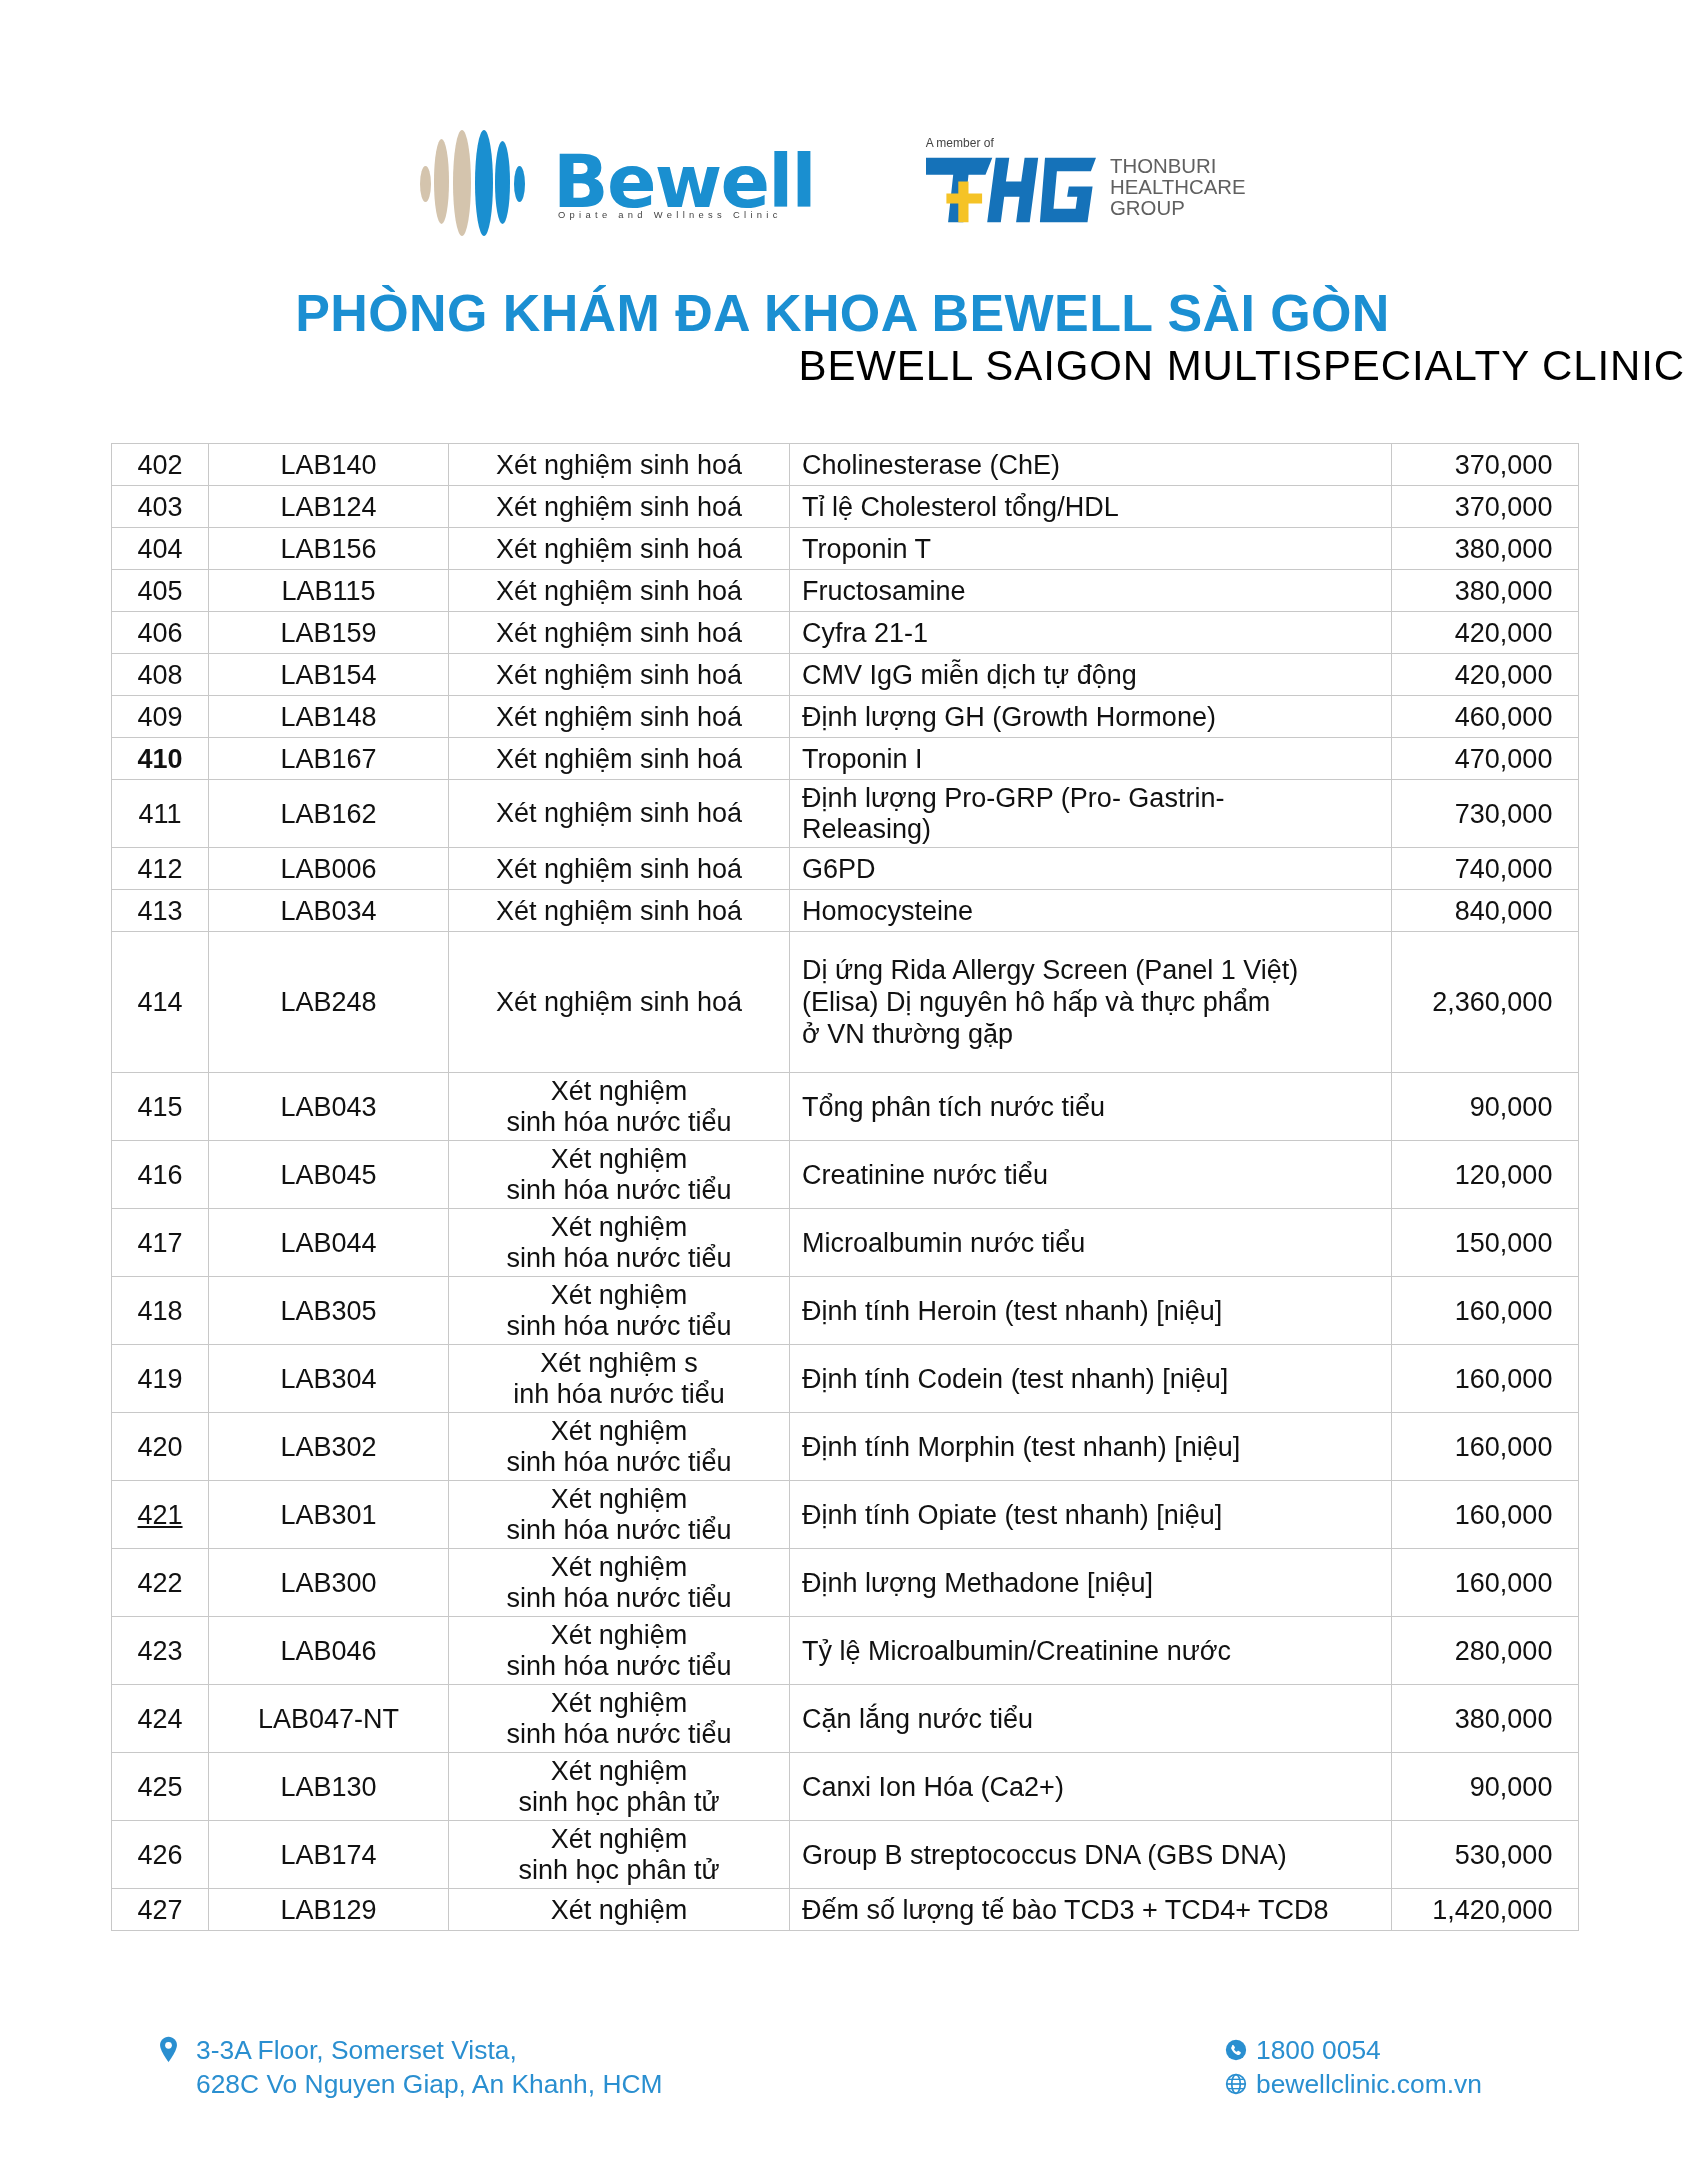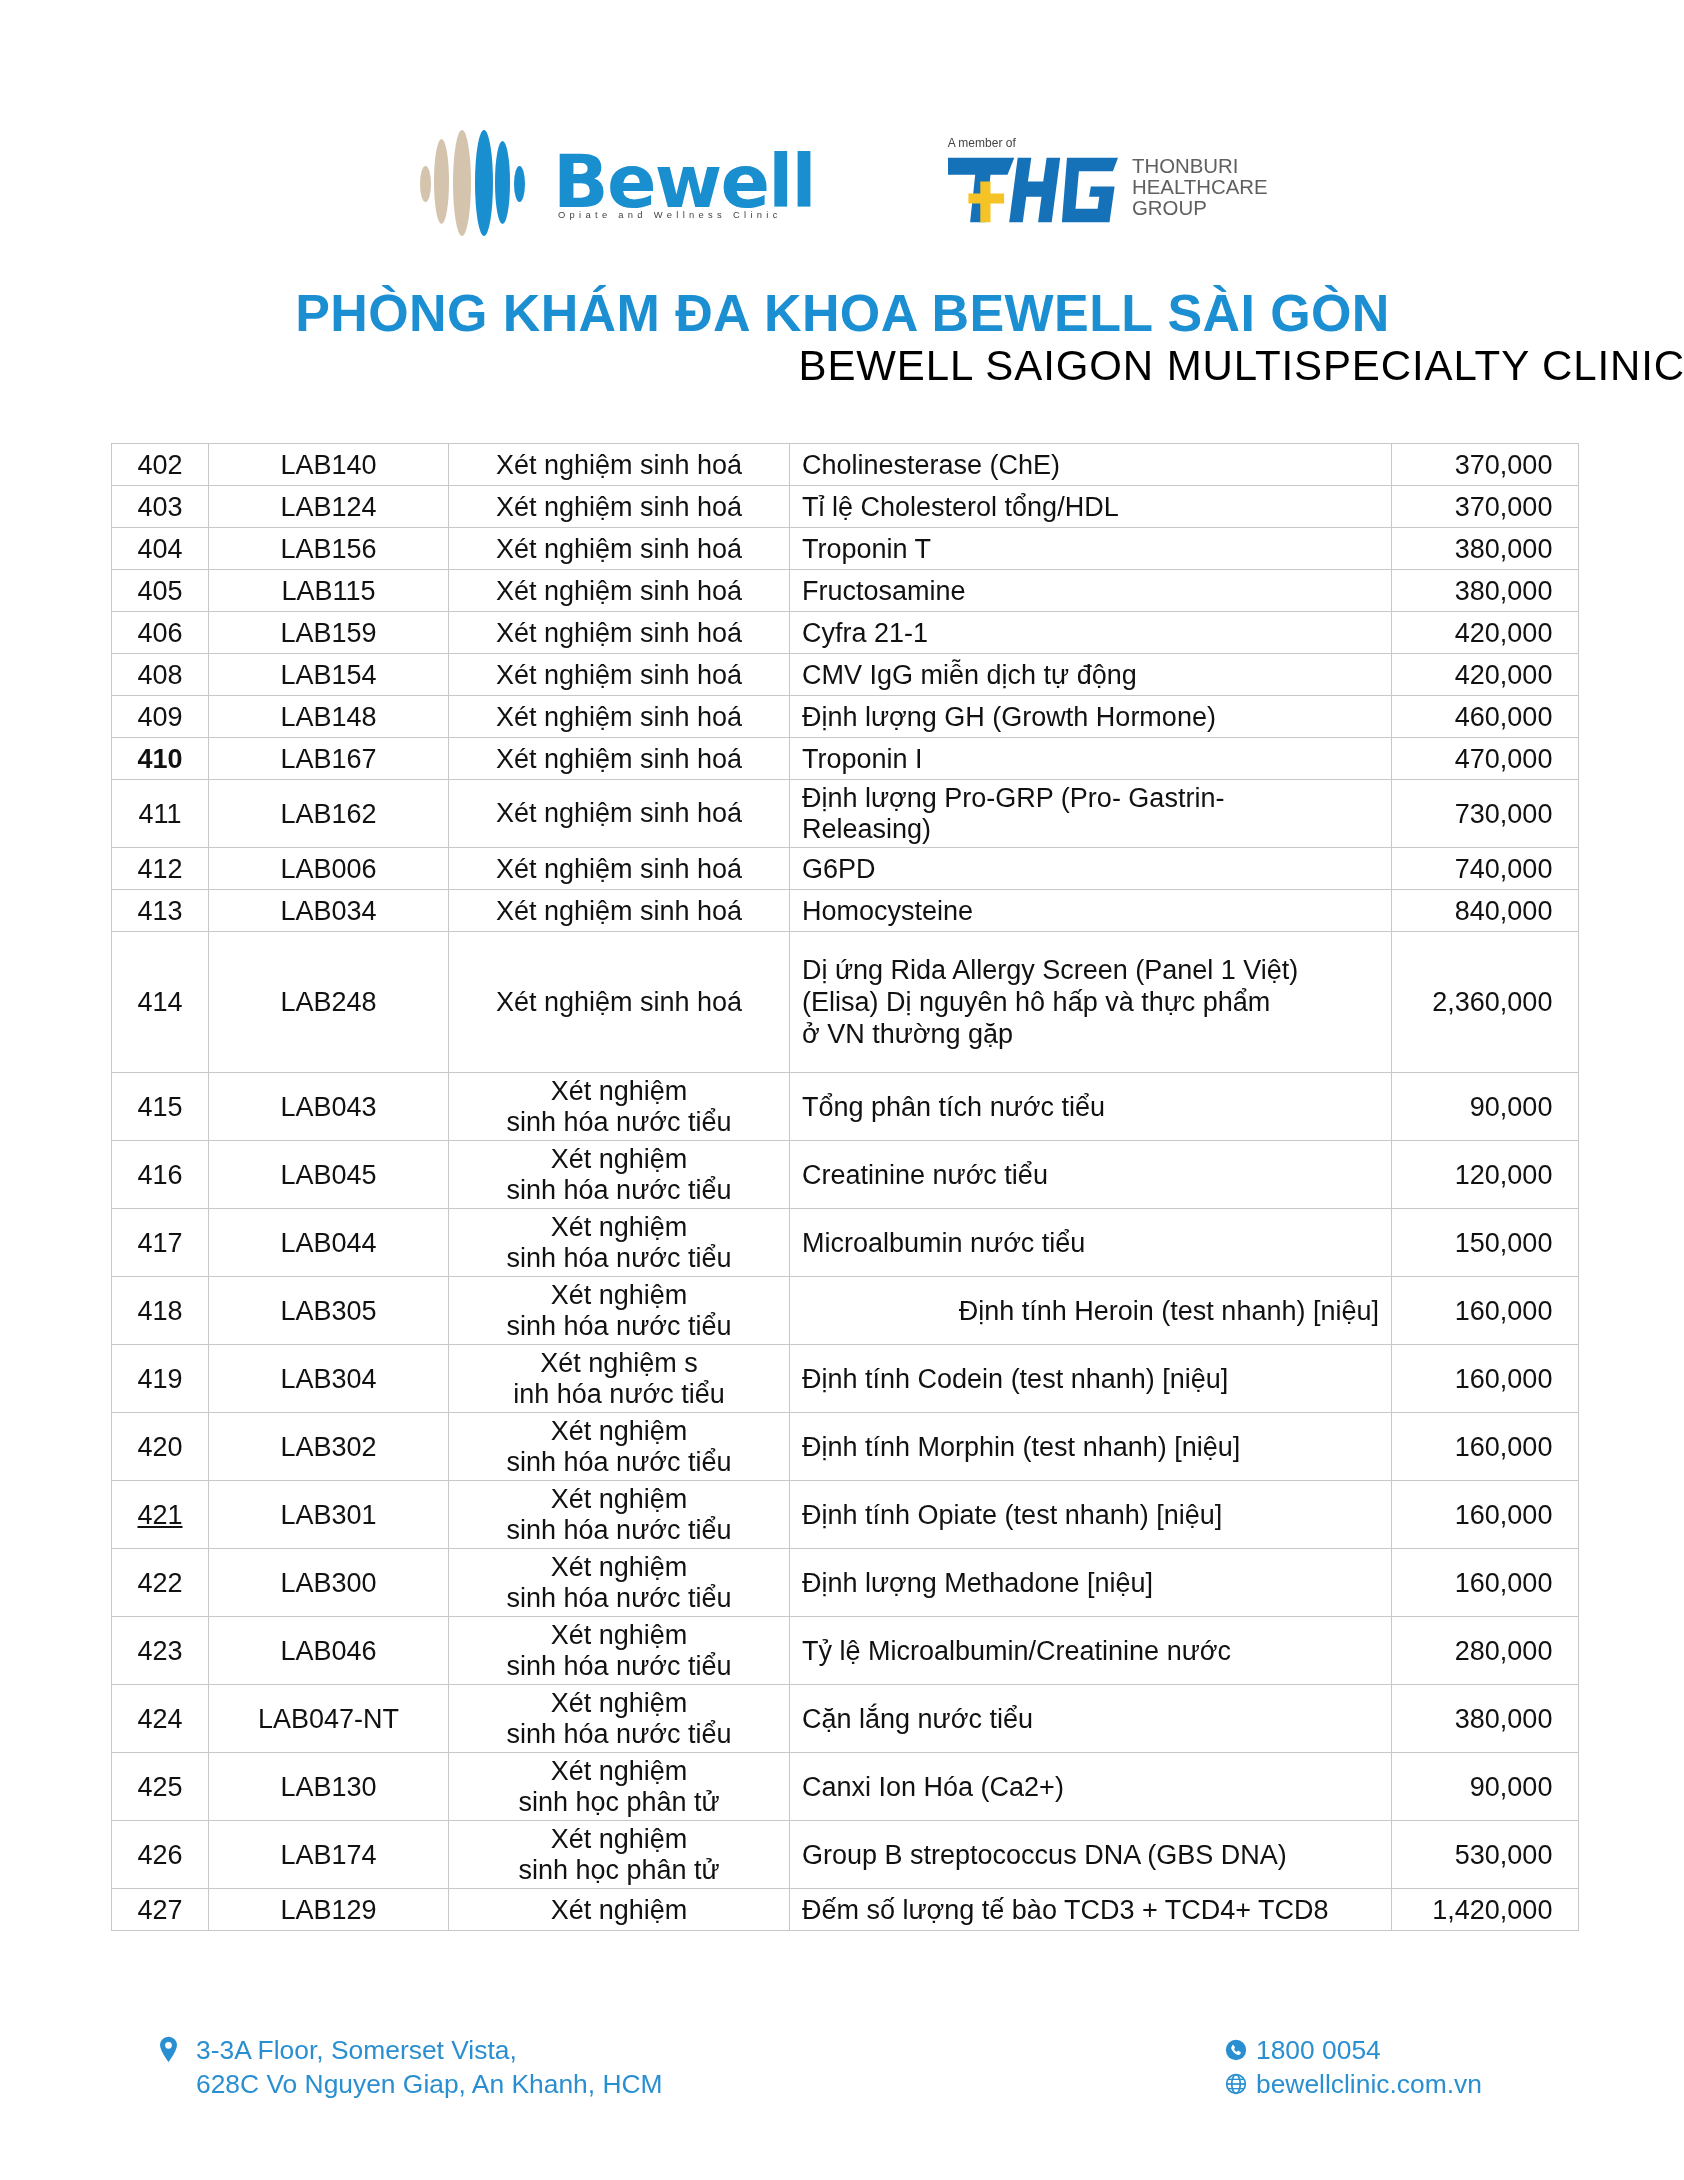--- a/index.html
+++ b/index.html
@@ -8,21 +8,21 @@
 
   
   #bewell-logo { left:417px; top:128px; width:349px; height:109px; }
   .wave { position:absolute; border-radius:50%; }
   .wave.beige { background:#d4c4ad; }
   .wave.blue { background:#1a8fd0; }
   #bewell-word { position:absolute; left:136px; top:17px; font-size:73px; font-weight:bold; color:#1a8fd0; letter-spacing:-1.7px; line-height:1; font-family:"DejaVu Sans", sans-serif; }
   #bewell-tag { position:absolute; left:141px; top:81px; font-size:9.4px; color:#444; letter-spacing:4.3px; white-space:nowrap; }
 
   
-  #thg-logo { left:946px; top:136px; width:358px; height:94px; }
+  #thg-logo { left:924px; top:136px; width:358px; height:94px; }
   #thg-member { position:absolute; left:1.7px; top:0; font-size:12px; color:#444; }
   #thg-mark { position:absolute; left:1.7px; top:20.4px; width:170px; height:68px; }
   #thg-text { position:absolute; left:186px; top:20.4px; font-size:20.4px; line-height:21px; color:#606060; }
 
   
   #title-vi { left:0; width:1685px; top:283px; text-align:center; font-size:52px; font-weight:bold; color:#1b8fd2; letter-spacing:0.4px; }
   #title-en { left:0; width:1685px; top:342px; text-align:right; font-size:42px; color:#000000; letter-spacing:0.9px; }
 
   
   #price-table { left:111px; top:443px; width:1467px; border-collapse:collapse; table-layout:fixed; font-size:27px; color:#111; }
@@ -193,21 +193,21 @@
         <td class="c-cat" style="line-height: 31px; white-space: pre-line;">Xét nghiệm
 sinh hóa nước tiểu</td>
         <td class="c-name" style="white-space: pre-line;">Microalbumin nước tiểu</td>
         <td class="c-price" style="white-space: pre-line;">150,000</td>
       </tr>
       <tr style="height: 68px;">
         <td class="c-no" style="white-space: pre-line;">418</td>
         <td class="c-code" style="white-space: pre-line;">LAB305</td>
         <td class="c-cat" style="line-height: 31px; white-space: pre-line;">Xét nghiệm
 sinh hóa nước tiểu</td>
-        <td class="c-name" style="white-space: pre-line; text-align: right;">Định tính Heroin (test nhanh) [niệu]</td>
+        <td class="c-name" style="white-space: pre-line;">Định tính Heroin (test nhanh) [niệu]</td>
         <td class="c-price" style="white-space: pre-line;">160,000</td>
       </tr>
       <tr style="height: 68px;">
         <td class="c-no" style="white-space: pre-line;">419</td>
         <td class="c-code" style="white-space: pre-line;">LAB304</td>
         <td class="c-cat" style="line-height: 31px; white-space: pre-line;">Xét nghiệm s
 inh hóa nước tiểu</td>
         <td class="c-name" style="white-space: pre-line;">Định tính Codein (test nhanh) [niệu]</td>
         <td class="c-price" style="white-space: pre-line;">160,000</td>
       </tr>

